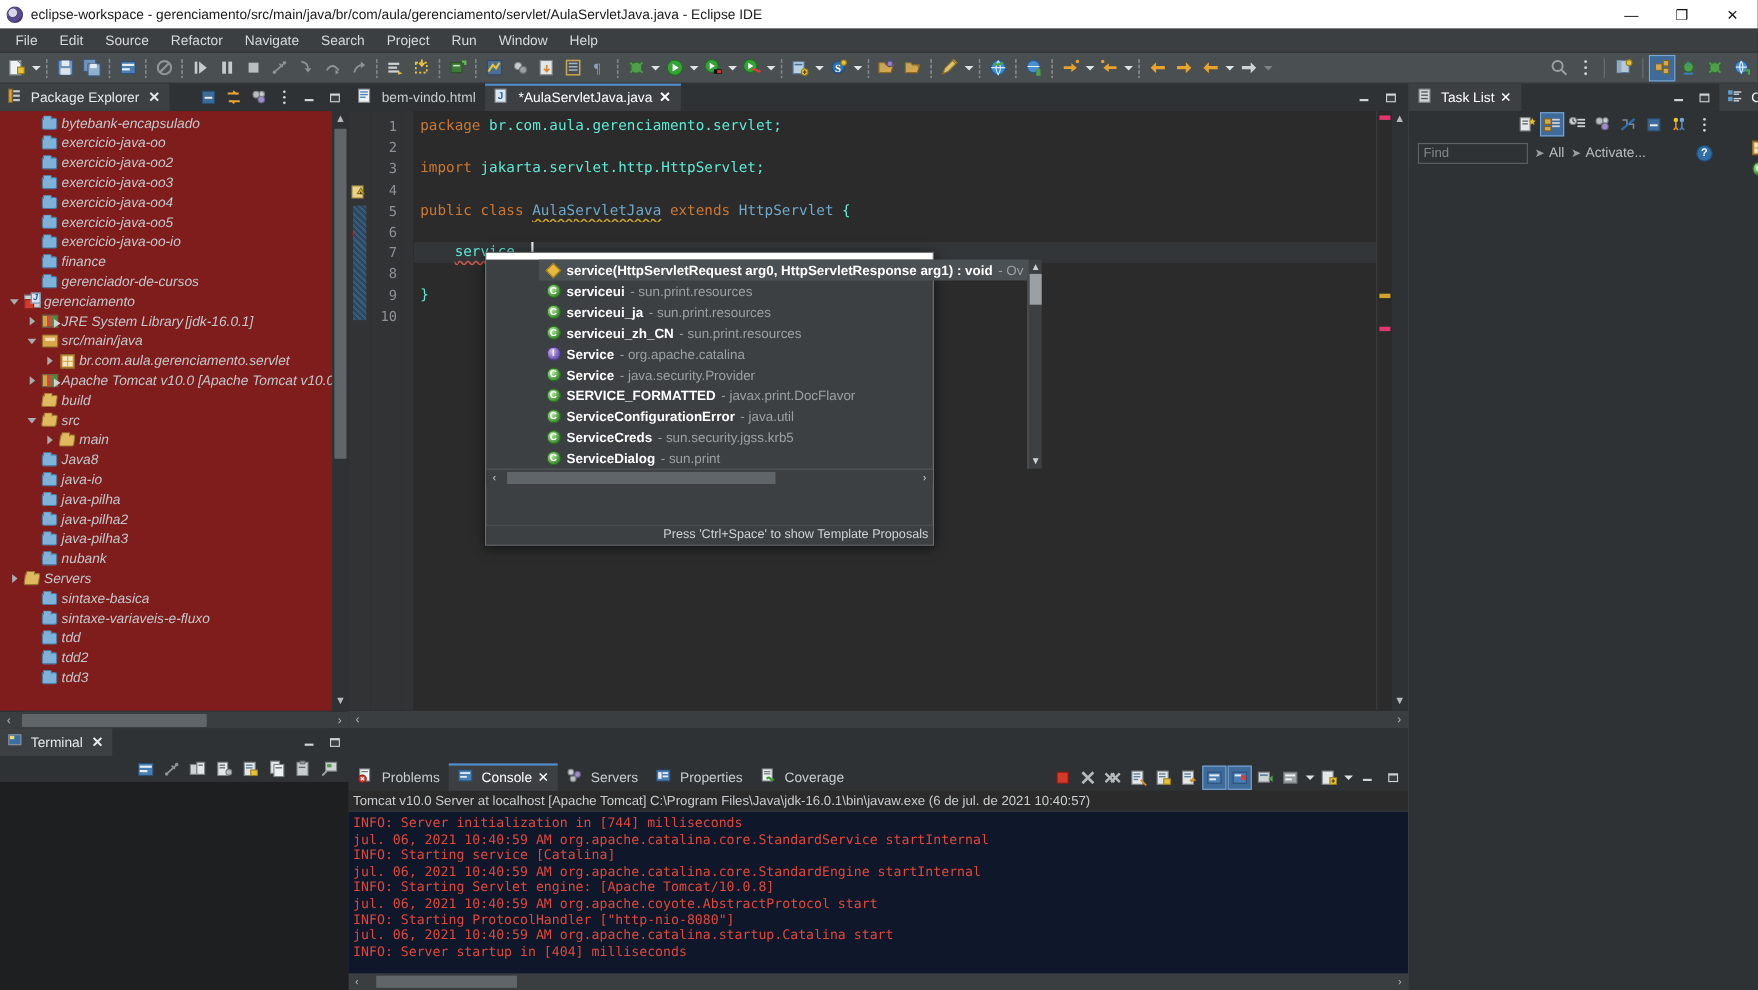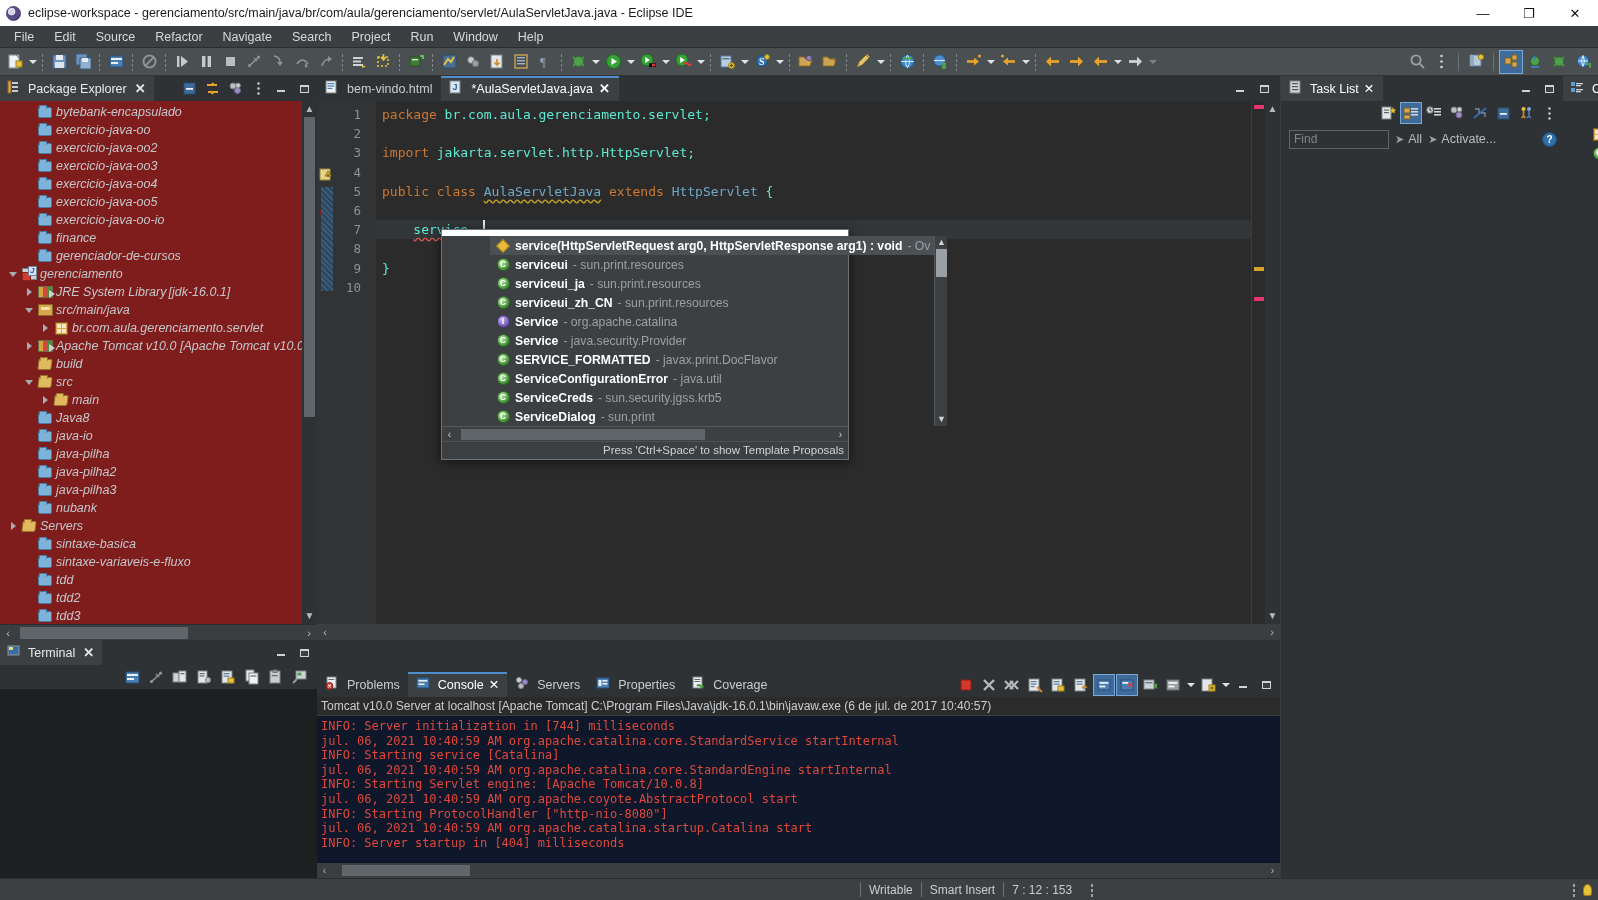--- a/index.html
+++ b/index.html
@@ -263,21 +263,21 @@
   .acrow .acicon { width: 14px; flex: 0 0 14px; display: flex; align-items: center; justify-content: center; }
   .ac-vscroll { width: 13px; flex: 0 0 13px; background: #3c4043; border-left: 1px solid #55595c; position: relative; display: flex; flex-direction: column; align-items: center; }
   .ac-vscroll .arw { height: 13px; line-height: 13px; font-size: 9px; color: #cfd2d4; }
   .ac-vscroll .thumb { position: absolute; top: 13px; left: 1px; width: 11px; height: 28px; background: #9aa0a3; }
   .ac-hscroll { height: 15px; background: #3c4043; border-top: 1px solid #55595c; display: flex; align-items: center; }
   .ac-hscroll .arw { width: 15px; text-align: center; color: #cfd2d4; font-size: 10px; }
   .ac-hscroll .track { flex: 1 1 auto; height: 15px; position: relative; }
   .ac-hscroll .thumb { position: absolute; top: 2px; left: 4px; width: 244px; height: 11px; background: #5f6569; }
   .ac-footer {
     background: #3c4043; color: #cfd2d4; font-size: 11.5px; text-align: right;
-    padding: 2px 4px 3px 0; border-top: 1px solid #4d5255;
+    padding: 2px 4px 3px 0; border-top: 1px solid #4d5255; margin-top: 36px;
   }
   .terminalpanel { width: 317px; flex: 0 0 317px; display: flex; flex-direction: column; background: #2f3234; }
   .terminalbody { flex: 1 1 auto; background: #1d1f20; }
 
   .consolepanel { flex: 1 1 auto; display: flex; flex-direction: column; min-width: 0; background: #2f3234; }
   .consoletabs { height: 25px; flex: 0 0 25px; display: flex; align-items: stretch; background: #2f3234; margin-top: 32px; }
   .ctab {
     display: flex; align-items: center; gap: 5px; padding: 0 8px; font-size: 12.5px; color: #c8cccf;
     position: relative;
   }
@@ -1406,21 +1406,21 @@
                 </svg>
               </div>
               <div class="vbtn">
                 <svg width="14" height="14" viewBox="0 0 14 14">
                   <rect x="3" y="3" width="9" height="8" fill="#cfd3d6"></rect>
                   <rect x="4" y="5" width="7" height="5" fill="#3c4043"></rect>
                 </svg>
               </div>
             </div>
           </div>
-        <div class="console-head">Tomcat v10.0 Server at localhost [Apache Tomcat] C:\Program Files\Java\jdk-16.0.1\bin\javaw.exe  (6 de jul. de 2017 10:40:57)</div>
+        <div class="console-head">Tomcat v10.0 Server at localhost [Apache Tomcat] C:\Program Files\Java\jdk-16.0.1\bin\javaw.exe  (6 de jul. de 2021 10:40:57)</div>
         <div class="console-out" id="console-out" style="color: rgb(224, 72, 60);"><div>INFO: Server initialization in [744] milliseconds</div><div>jul. 06, 2021 10:40:59 AM org.apache.catalina.core.StandardService startInternal</div><div>INFO: Starting service [Catalina]</div><div>jul. 06, 2021 10:40:59 AM org.apache.catalina.core.StandardEngine startInternal</div><div>INFO: Starting Servlet engine: [Apache Tomcat/10.0.8]</div><div>jul. 06, 2021 10:40:59 AM org.apache.coyote.AbstractProtocol start</div><div>INFO: Starting ProtocolHandler ["http-nio-8080"]</div><div>jul. 06, 2021 10:40:59 AM org.apache.catalina.startup.Catalina start</div><div>INFO: Server startup in [404] milliseconds</div></div>
         <div class="console-hscroll">
           <div class="arw">‹</div>
           <div class="track">
               <div class="thumb"></div>
             </div>
           <div class="arw">›</div>
         </div>
       </div>
     </div>
@@ -1627,23 +1627,13 @@
             </div>
             <div class="outline-row">
               <span class="ciclass">C</span>
               <span>AulaServletJava</span>
             </div>
           </div>
       </div>
     </div>
   </div>
 
-  <div class="statusbar">
-    <div class="sb-seg sb-first">Writable</div>
-    <div class="sb-seg">Smart Insert</div>
-    <div class="sb-seg">7 : 12 : 153</div>
-    <div class="sb-dots"></div>
-    <div class="sb-right">
-      <div class="sb-dots" style="margin:0 4px;"></div>
-      <div class="bulb"></div>
-    </div>
-  </div>
 </div>
 
 </body></html>

